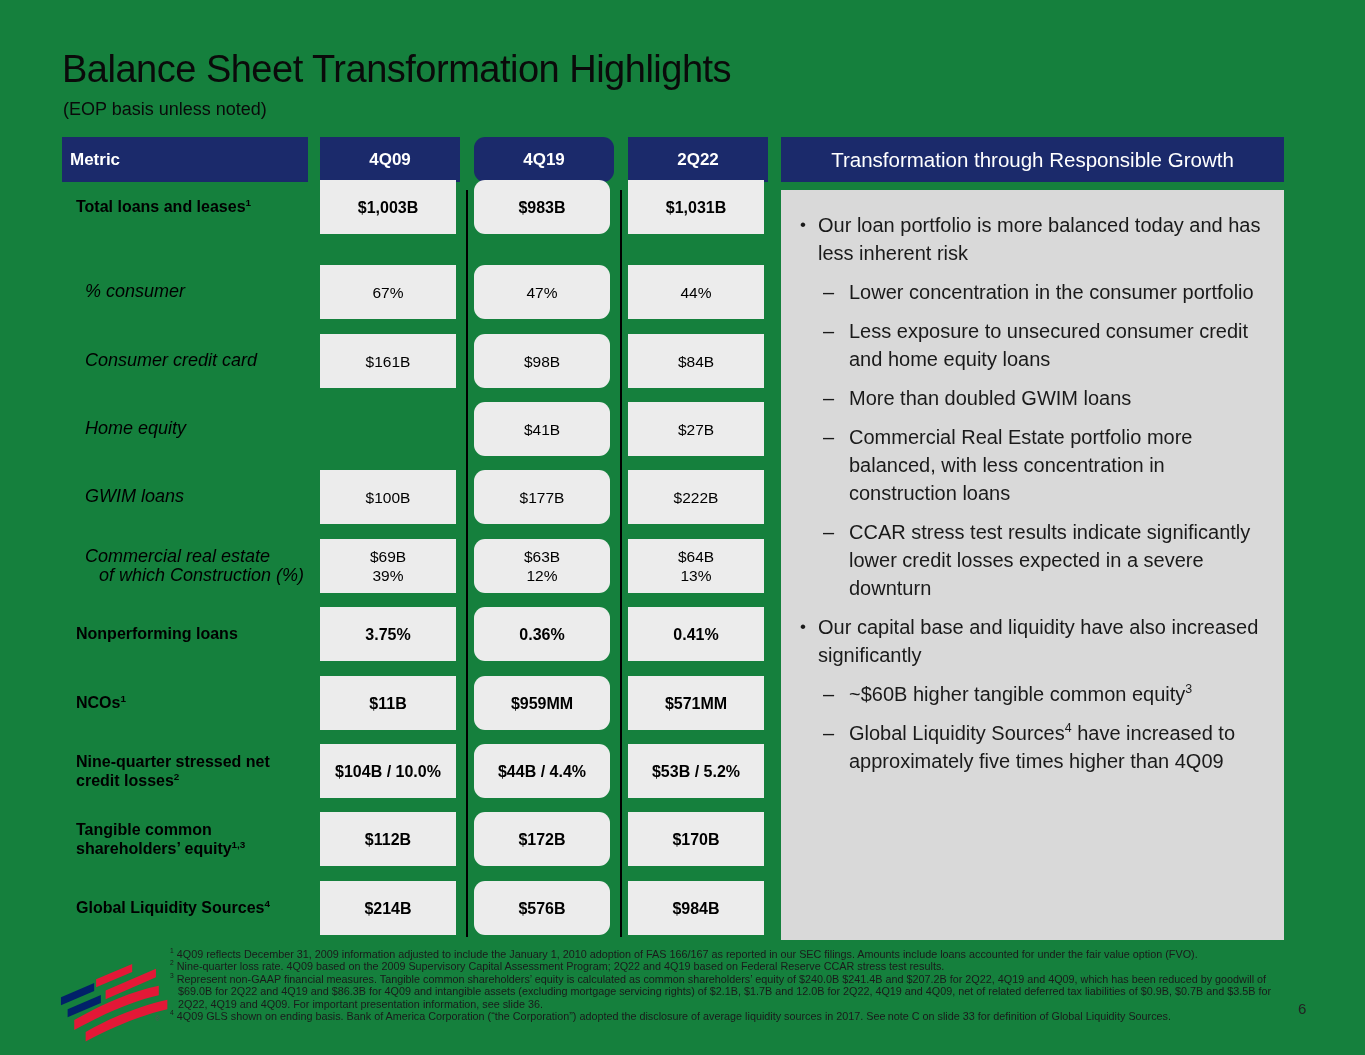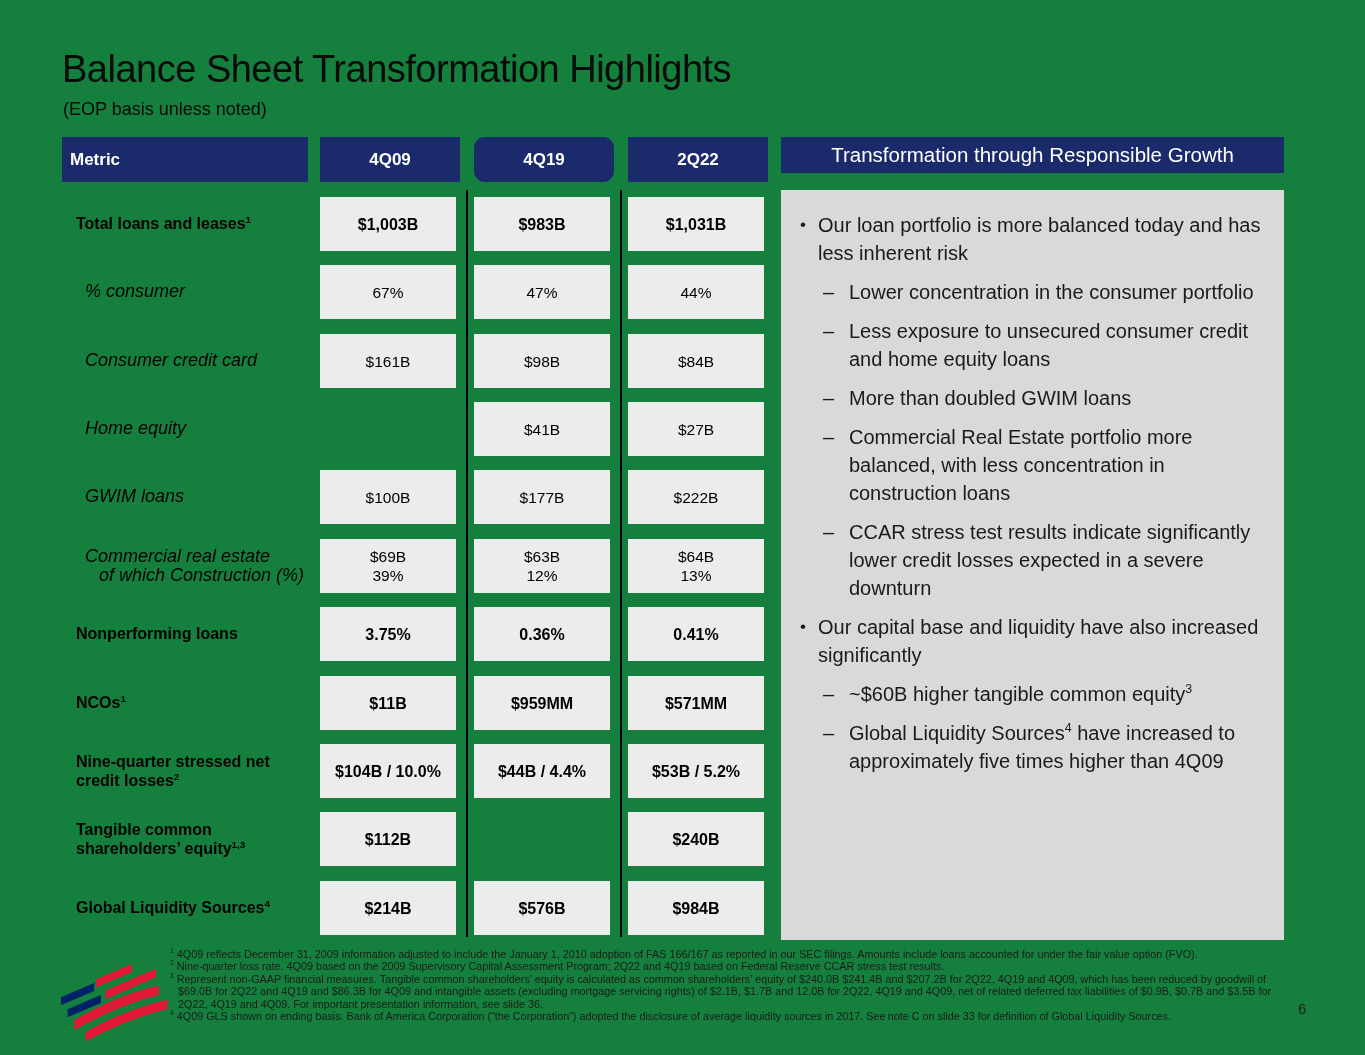--- a/index.html
+++ b/index.html
@@ -26,21 +26,21 @@
   }
   .col-header{
     position:absolute;top:137px;height:45px;background:var(--navy);color:#ffffff;
     display:flex;align-items:center;justify-content:center;font-size:17px;font-weight:700;
   }
   .metric-col{left:62px;width:246px;justify-content:flex-start;padding-left:8px;}
   .q0{left:320px;width:140px;}
   .q1{left:474px;width:140px;border-radius:11px;}
   .q2{left:628px;width:140px;}
   .panel-header{
-    position:absolute;left:781px;top:137px;width:503px;height:36px;background:var(--navy);
+    position:absolute;left:781px;top:137px;width:503px;height:45px;background:var(--navy);
     color:#ffffff;display:flex;align-items:center;justify-content:center;
     font-size:20.5px;font-weight:400;
   }
   .divider{
     position:absolute;top:190px;width:2px;height:747px;background:#000000;
   }
   .div0{left:466px;}
   .div1{left:620px;}
   .row{position:absolute;left:0;width:781px;height:54px;}
   .metric-label{
@@ -49,21 +49,21 @@
   }
   .row.bold .metric-label{font-weight:700;font-size:16px;}
   .row.italic .metric-label{font-style:italic;font-size:18px;padding-left:9px;}
   .metric-label .indent2{padding-left:14px;}
   .cell{
     position:absolute;top:0;width:136px;height:54px;background:var(--cell-gray);
     display:flex;flex-direction:column;align-items:center;justify-content:center;
     line-height:19px;color:#000;text-align:center;
   }
   .cell.c0{left:320px;}
-  .cell.c1{left:474px;}
+  .cell.c1{left:474px;border-radius:11px;}
   .cell.c2{left:628px;}
   .row.bold .cell{font-weight:700;font-size:16px;}
   .row.italic .cell{font-size:15.5px;}
   sup{font-size:0.62em;line-height:0;}
   .panel{
     position:absolute;left:781px;top:190px;width:503px;height:750px;background:var(--panel-gray);
     padding-top:21px;color:#1a1a1a;
   }
   .bullet{display:flex;margin-bottom:11px;line-height:28px;font-size:20px;}
   .bullet .marker{flex:none;text-align:left;}
@@ -90,21 +90,21 @@
   <div class="col-header metric-col">Metric</div>
   <div class="col-header q0">4Q09</div>
   <div class="col-header q1">4Q19</div>
   <div class="col-header q2">2Q22</div>
   <div class="panel-header">Transformation through Responsible Growth</div>
 
   <div class="divider div0"></div>
   <div class="divider div1"></div>
 
   <div>
-      <div class="row bold" style="top: 197px; padding-left: 48px;">
+      <div class="row bold" style="top: 180px; padding-left: 48px;">
     <div class="metric-label">
           <div>Total loans and leases<sup>1</sup></div>
         </div>
     <div class="cell c0">
           <div>$1,003B</div>
         </div>
     <div class="cell c1">
           <div>$983B</div>
         </div>
     <div class="cell c2">
@@ -226,22 +226,25 @@
         </div>
   </div>
       <div class="row bold" style="top: 812px;">
     <div class="metric-label">
           <div>Tangible common</div>
           <div>shareholders’ equity<sup>1,3</sup></div>
         </div>
     <div class="cell c0">
           <div>$112B</div>
         </div>
-    <div class="cell c2">
-          <div>$240B</div>
+    <div class="cell c1">
+          <div>$172B</div>
+        </div>
+    <div class="cell c2">
+          <div>$170B</div>
         </div>
   </div>
       <div class="row bold" style="top: 881px;">
     <div class="metric-label">
           <div>Global Liquidity Sources<sup>4</sup></div>
         </div>
     <div class="cell c0">
           <div>$214B</div>
         </div>
     <div class="cell c1">

